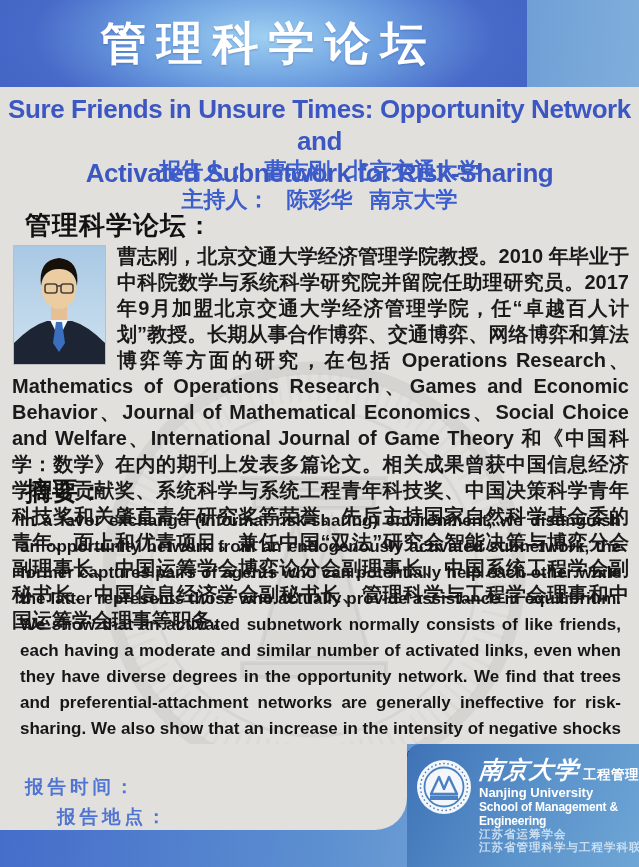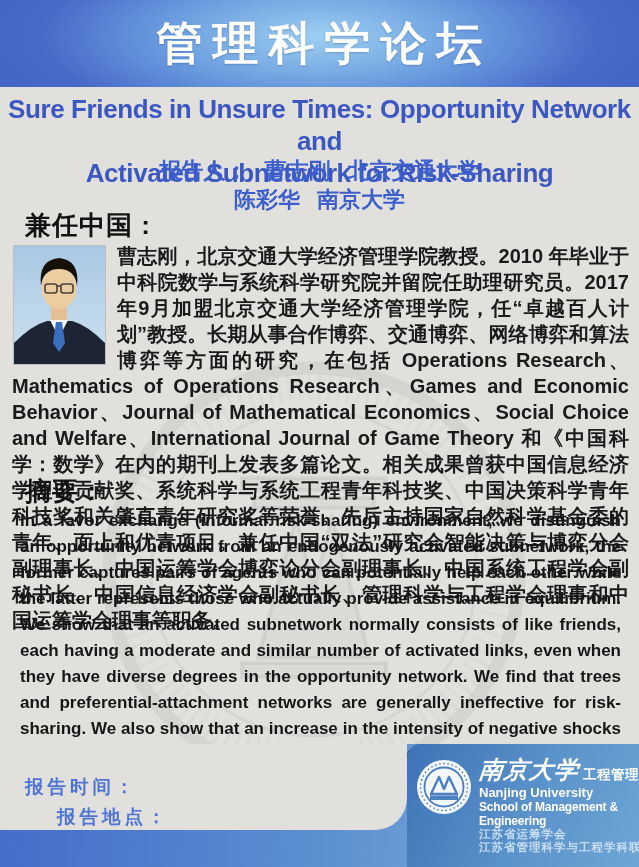--- a/index.html
+++ b/index.html
@@ -5,21 +5,21 @@
   * { margin:0; padding:0; box-sizing:border-box; }
   html,body { background:#888; }
   .page {
     position:relative; width:639px; height:867px; margin:0 auto;
     overflow:hidden;
     font-family:"Liberation Sans","DejaVu Sans",sans-serif;
     background:linear-gradient(95deg,#4065c9 0%,#5c8fd0 55%,#8ab6de 100%);
   }
   
   .banner {
-    position:absolute; left:0; top:0; width:639px; height:87px;
+    position:absolute; left:0; top:0; width:527px; height:87px;
     background:radial-gradient(ellipse 55% 130% at 50% 42%, #9ed0f2 0%, #6d9fe0 42%, #4769c8 80%, #4366c6 100%);
     display:flex; align-items:center; justify-content:center; z-index:2;
   }
   .banner-title {
     color:#ffffff; font-size:46px; letter-spacing:10px; font-weight:600;
     font-family:"Liberation Serif","DejaVu Serif",serif;
     text-shadow:0 1px 2px rgba(40,70,140,.35); padding-left:10px;
   }
   
   .gray-top   { position:absolute; left:0; top:87px;  width:639px; height:657px; background:#e1e0dd; z-index:0; }
@@ -100,25 +100,26 @@
     <div class="title-line">Sure Friends in Unsure Times: Opportunity Network and</div>
     <div class="title-line">Activated Subnetwork for Risk-Sharing</div>
   </div>
 
   <div class="layer person-row row-speaker">
     <span>报告人：</span>
     <span>曹志刚</span>
     <span>北京交通大学</span>
   </div>
   <div class="layer person-row row-host">
+    <span>主持人：</span>
     <span>陈彩华</span>
     <span>南京大学</span>
   </div>
 
-  <div class="layer section-heading bio-heading">兼任中国 :</div>
+  <div class="layer section-heading bio-heading">管理科学论坛 :</div>
   <div class="layer bio-body">
     <span class="photo-wrap">
       <svg width="91" height="118" viewBox="0 0 91 118">
         <defs>
           <linearGradient id="pbg" x1="0" y1="0" x2="0" y2="1">
             <stop offset="0" stop-color="#a9c8e4"></stop>
               <stop offset="1" stop-color="#cfe2f0"></stop>
           </linearGradient>
         </defs>
         <rect width="91" height="118" fill="url(#pbg)"></rect>

